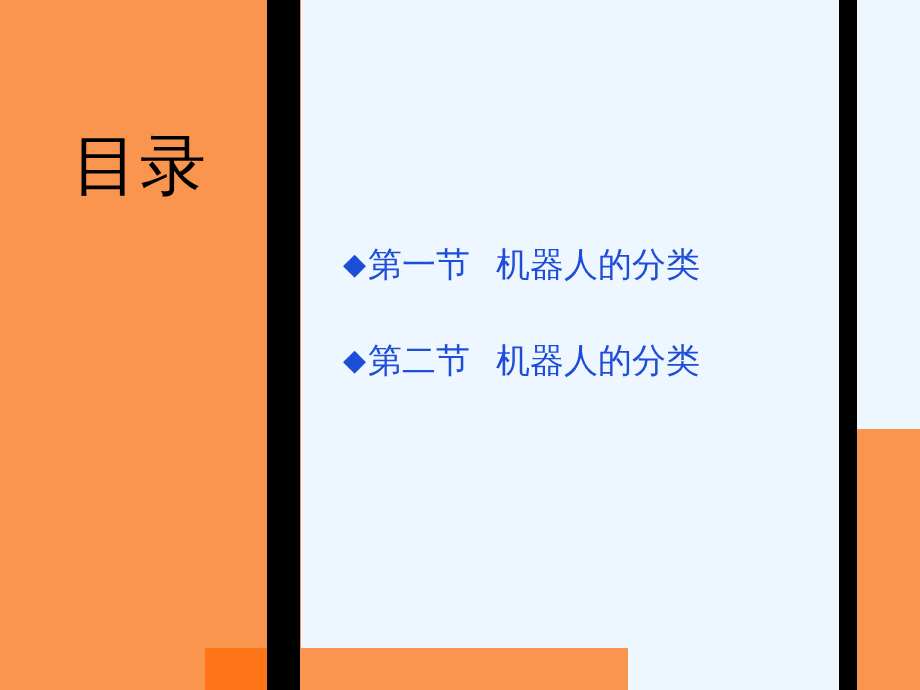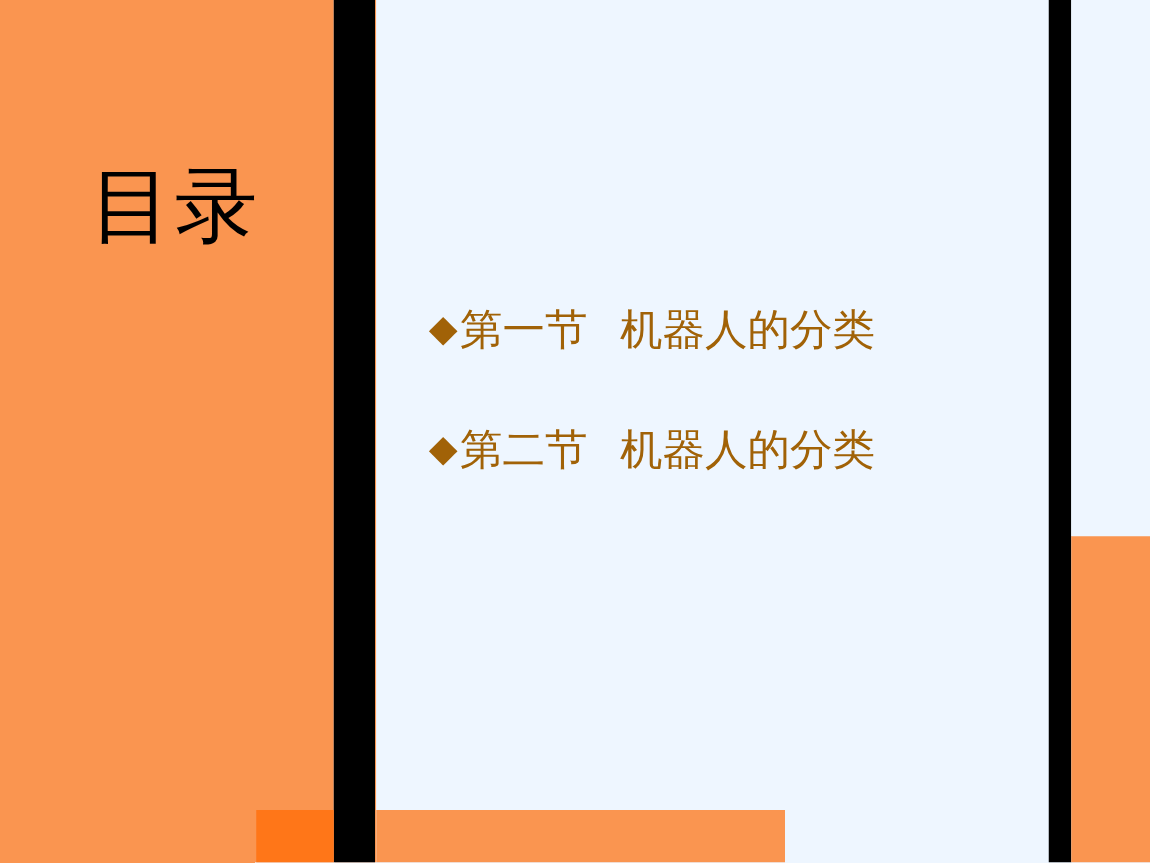--- a/index.html
+++ b/index.html
@@ -1,34 +1,34 @@
 <!DOCTYPE html>
 <html><head>
   <meta charset="utf-8">
   <style>
     html, body { margin: 0; padding: 0; }
     body {
       width: 920px; height: 690px; position: relative; overflow: hidden;
       background: #EEF6FF;
       font-family: "DejaVu Sans", "Liberation Sans", sans-serif;
     }
-    .abs { position: absolute; font-family: Liberation Serif, serif; }
+    .abs { position: absolute; }
     .left-panel { left: 0; top: 0; width: 267px; height: 690px; background: #FA9550; }
     .left-bar { left: 267px; top: 0; width: 33px; height: 690px; background: #000000; box-shadow: 1px 0 0 #FA9550; }
     .content { left: 301px; top: 0; width: 538px; height: 690px; background: #EEF6FF; }
     .right-bar { left: 839px; top: 0; width: 18px; height: 690px; background: #000000; }
     .right-top { left: 857px; top: 0; width: 63px; height: 429px; background: #EEF6FF; }
     .right-block { left: 857px; top: 429px; width: 63px; height: 261px; background: #FA9550; }
     .bottom-dark { left: 205px; top: 648px; width: 62px; height: 42px; background: #FF7618; }
     .bottom-strip { left: 301px; top: 648px; width: 327px; height: 42px; background: #FA9550; }
     .title {
       left: 72px; top: 128px; font-size: 66px; line-height: 76px;
       color: #000; letter-spacing: 2px; white-space: nowrap;
     }
-    .toc { left: 343px; white-space: nowrap; font-size: 34px; line-height: 44px; color: #a16207; }
+    .toc { left: 343px; white-space: nowrap; font-size: 34px; line-height: 44px; color: #1d4ed8; }
     .toc .bullet { display: inline-block; font-size: 30px; vertical-align: 2px; margin-right: 2px; }
     .toc .gap { display: inline-block; width: 26px; }
     .toc1 { top: 242px; }
     .toc2 { top: 338px; }
   </style>
 </head>
 <body>
 
 <div class="abs left-panel"></div>
 <div class="abs left-bar"></div>

